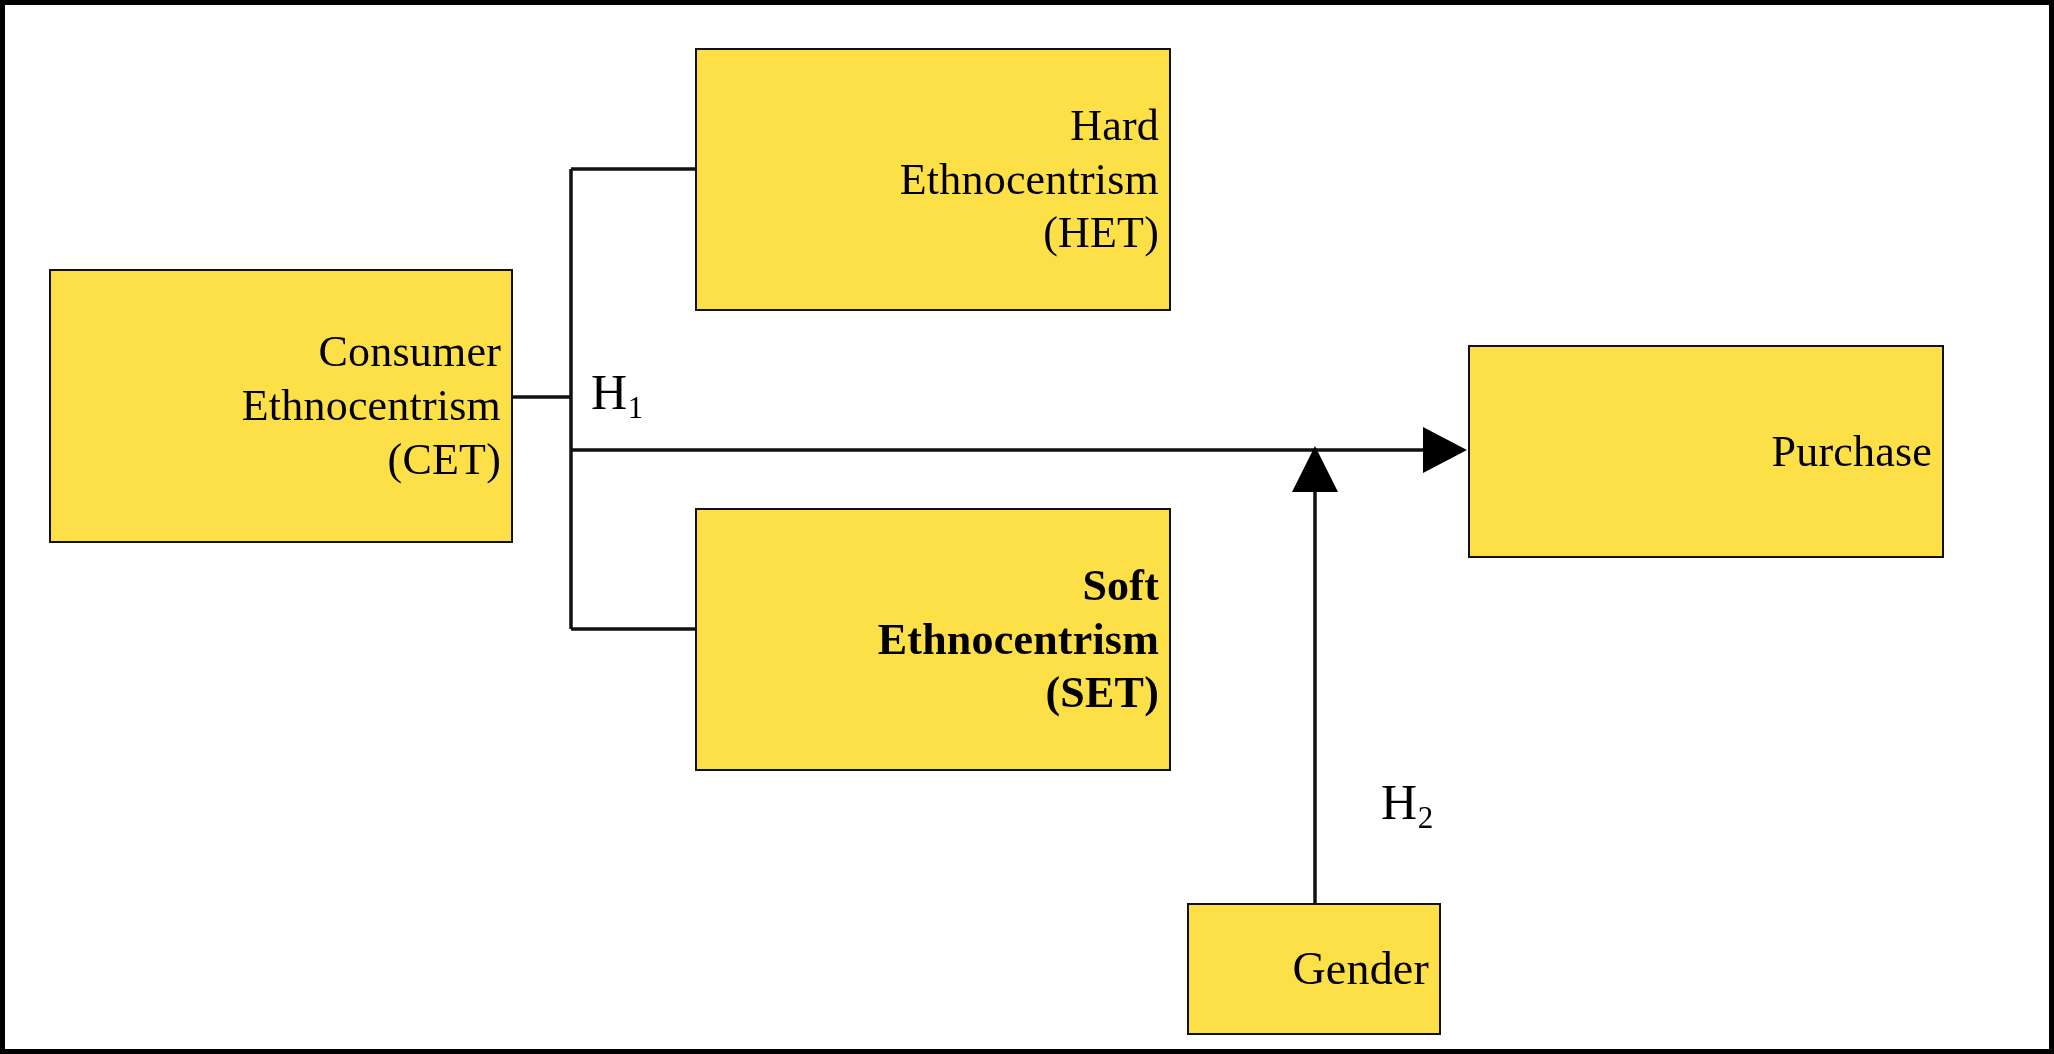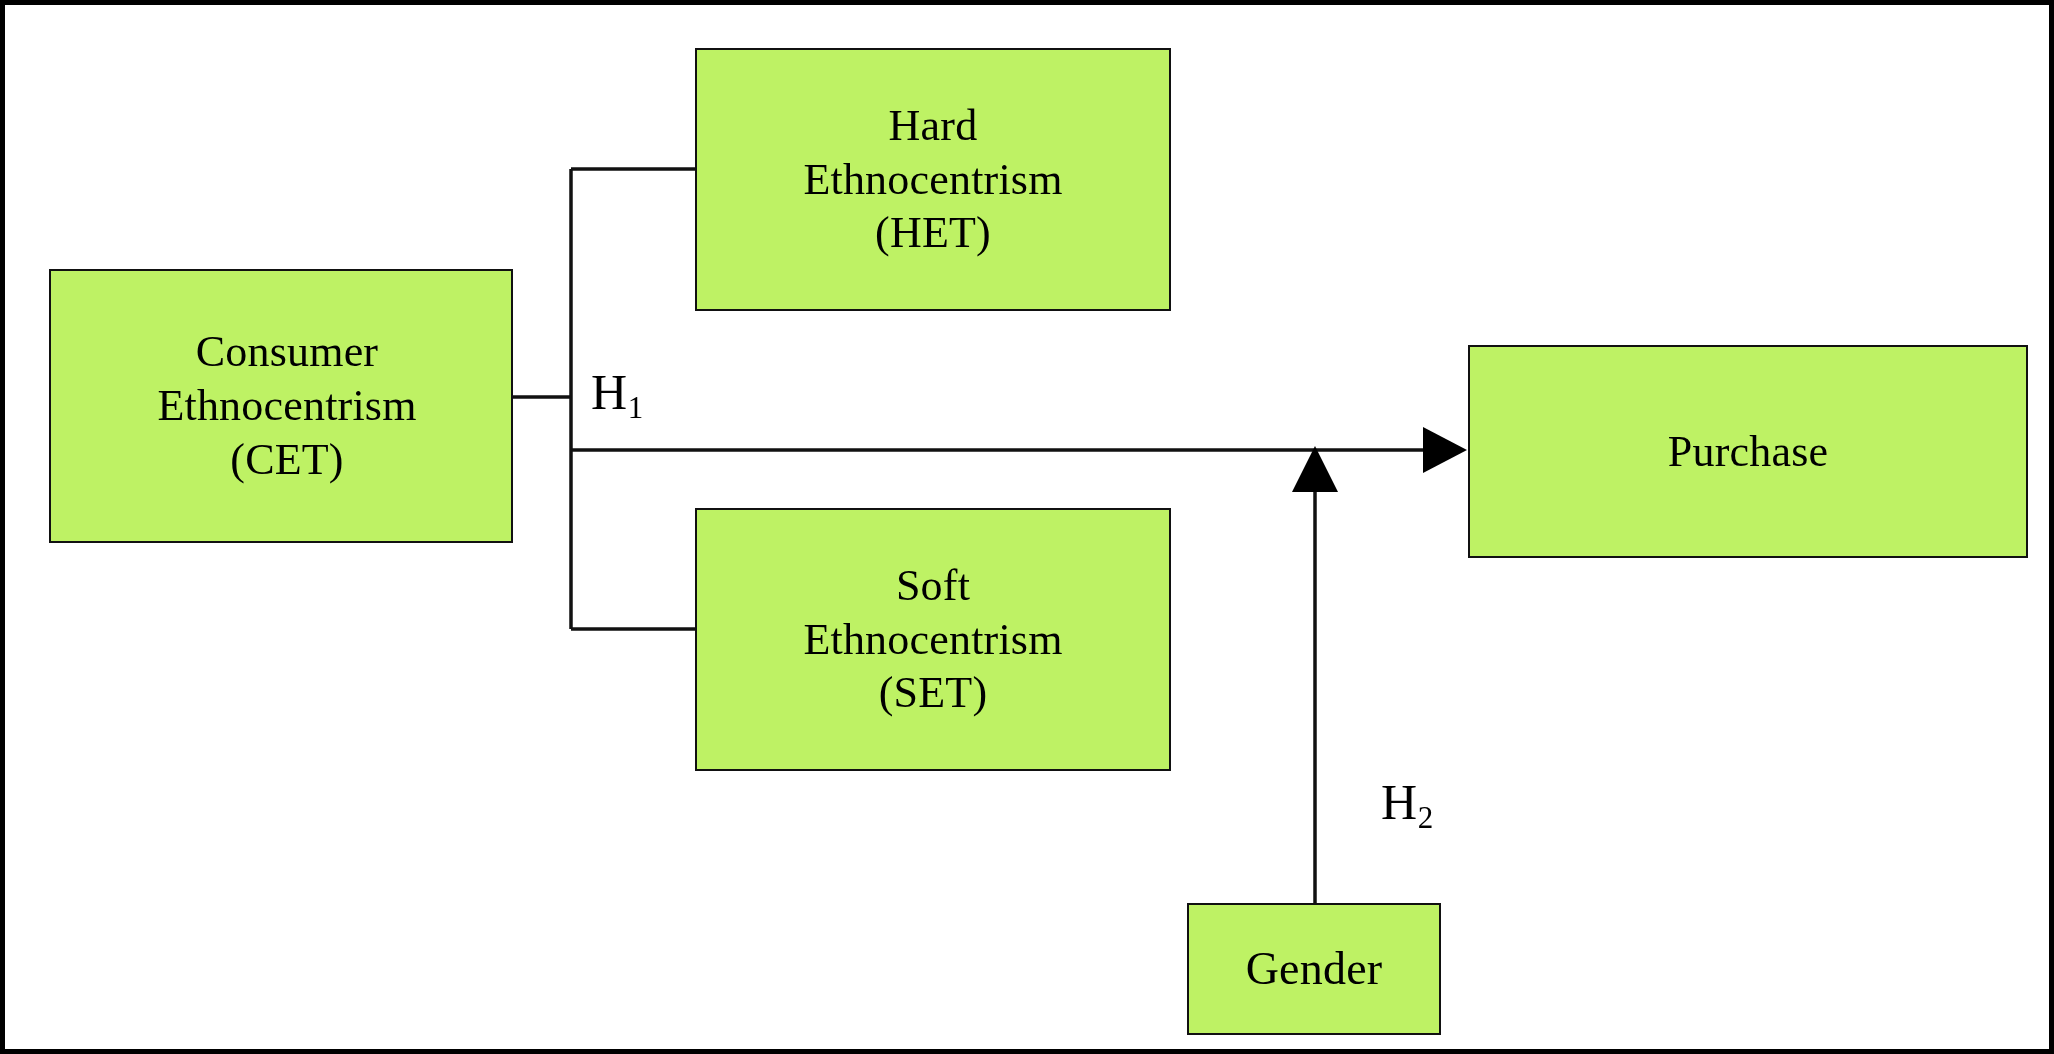--- a/index.html
+++ b/index.html
@@ -26,45 +26,45 @@
     left: 0;
     top: 0;
     width: 2054px;
     height: 1054px;
   }
 
   .node-box {
     position: absolute;
     box-sizing: border-box;
     border: 2px solid #111111;
-    background: #bef264;
+    background: #fde047;
     display: flex;
     align-items: center;
     justify-content: center;
-    text-align: center;
+    text-align: right;
     color: #000000;
     font-family: "Liberation Serif", "DejaVu Serif", serif;
     font-size: 44px;
     line-height: 1.22;
     letter-spacing: 0.2px;
     z-index: 3;
   }
 
   .node-label {
     display: block;
     width: 100%;
     padding: 0 10px;
     box-sizing: border-box;
   }
 
   
   #node-cet  { left: 44px;   top: 264px; width: 464px; height: 274px; padding-left: 12px; }
   #node-het  { left: 690px;  top: 43px;  width: 476px; height: 263px; }
-  #node-set  { left: 690px;  top: 503px; width: 476px; height: 263px; }
-  #node-pin  { left: 1463px; top: 340px; width: 560px; height: 213px; }
+  #node-set  { left: 690px;  top: 503px; width: 476px; height: 263px; font-weight: bold; }
+  #node-pin  { left: 1463px; top: 340px; width: 476px; height: 213px; }
   #node-gender { left: 1182px; top: 898px; width: 254px; height: 132px; font-size: 46px; }
 
   
   .hypothesis-label {
     position: absolute;
     color: #000000;
     font-family: Liberation Serif, serif;
     font-size: 50px;
     line-height: 1;
     white-space: nowrap;

